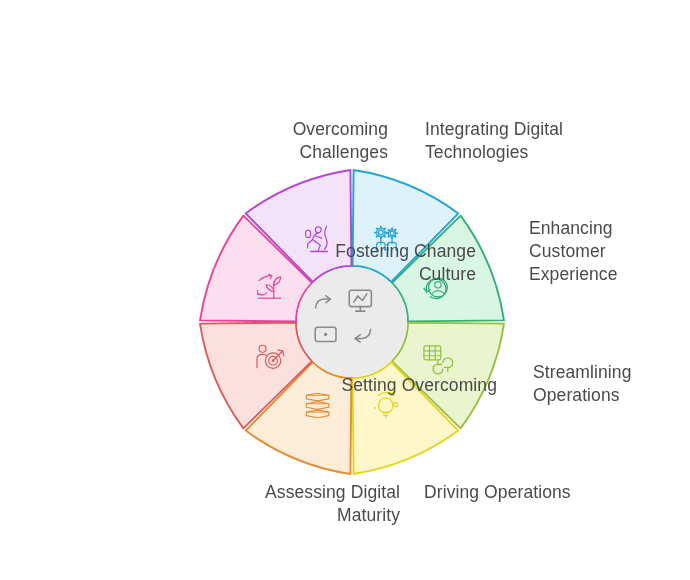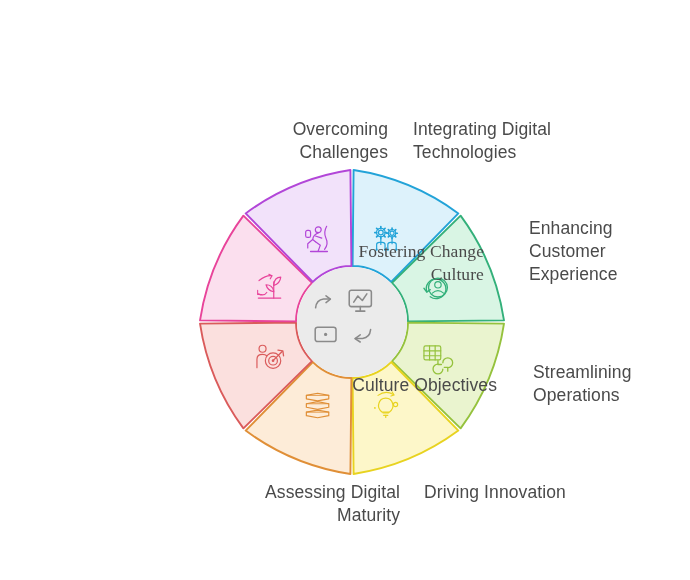--- a/index.html
+++ b/index.html
@@ -177,29 +177,29 @@
           <circle cx="14.5" cy="10.5" r="2" fill="#8a8a8a" stroke="none"></circle>
         </g>
         <g fill="none" stroke="#8a8a8a" stroke-width="1.9" stroke-linecap="round" stroke-linejoin="round" transform="translate(353,328) scale(0.8)">
           <path d="M22 2 Q21 12 12 13 L3 13"></path>
           <path d="M9 8.5 L2.5 13.2 L9 17.5"></path>
         </g>
       </g>
   </svg>
 
   <div id="labels-layer">
-      <div class="label right" style="left: 413px; top: 118px;">Integrating Digital
+      <div class="label right" style="left: 425px; top: 118px;">Integrating Digital
 Technologies</div>
       <div class="label right" style="left: 529px; top: 217px;">Enhancing
 Customer
 Experience</div>
       <div class="label right" style="left: 533px; top: 361px;">Streamlining
 Operations</div>
-      <div class="label right" style="left: 424px; top: 481px;">Driving Innovation</div>
+      <div class="label right" style="left: 424px; top: 481px;">Driving Operations</div>
       <div class="label left" style="right: 290px; top: 481px;">Assessing Digital
 Maturity</div>
-      <div class="label left" style="right: 193px; top: 374px;">Culture Objectives</div>
-      <div class="label left" style="right: 206px; top: 240px; font-family: Liberation Serif, serif;">Fostering Change
+      <div class="label left" style="right: 193px; top: 374px;">Setting Overcoming</div>
+      <div class="label left" style="right: 214px; top: 240px;">Fostering Change
 Culture</div>
       <div class="label left" style="right: 302px; top: 118px; margin-left: 12px;">Overcoming
 Challenges</div>
     </div>
 </div>
 
 </body></html>

